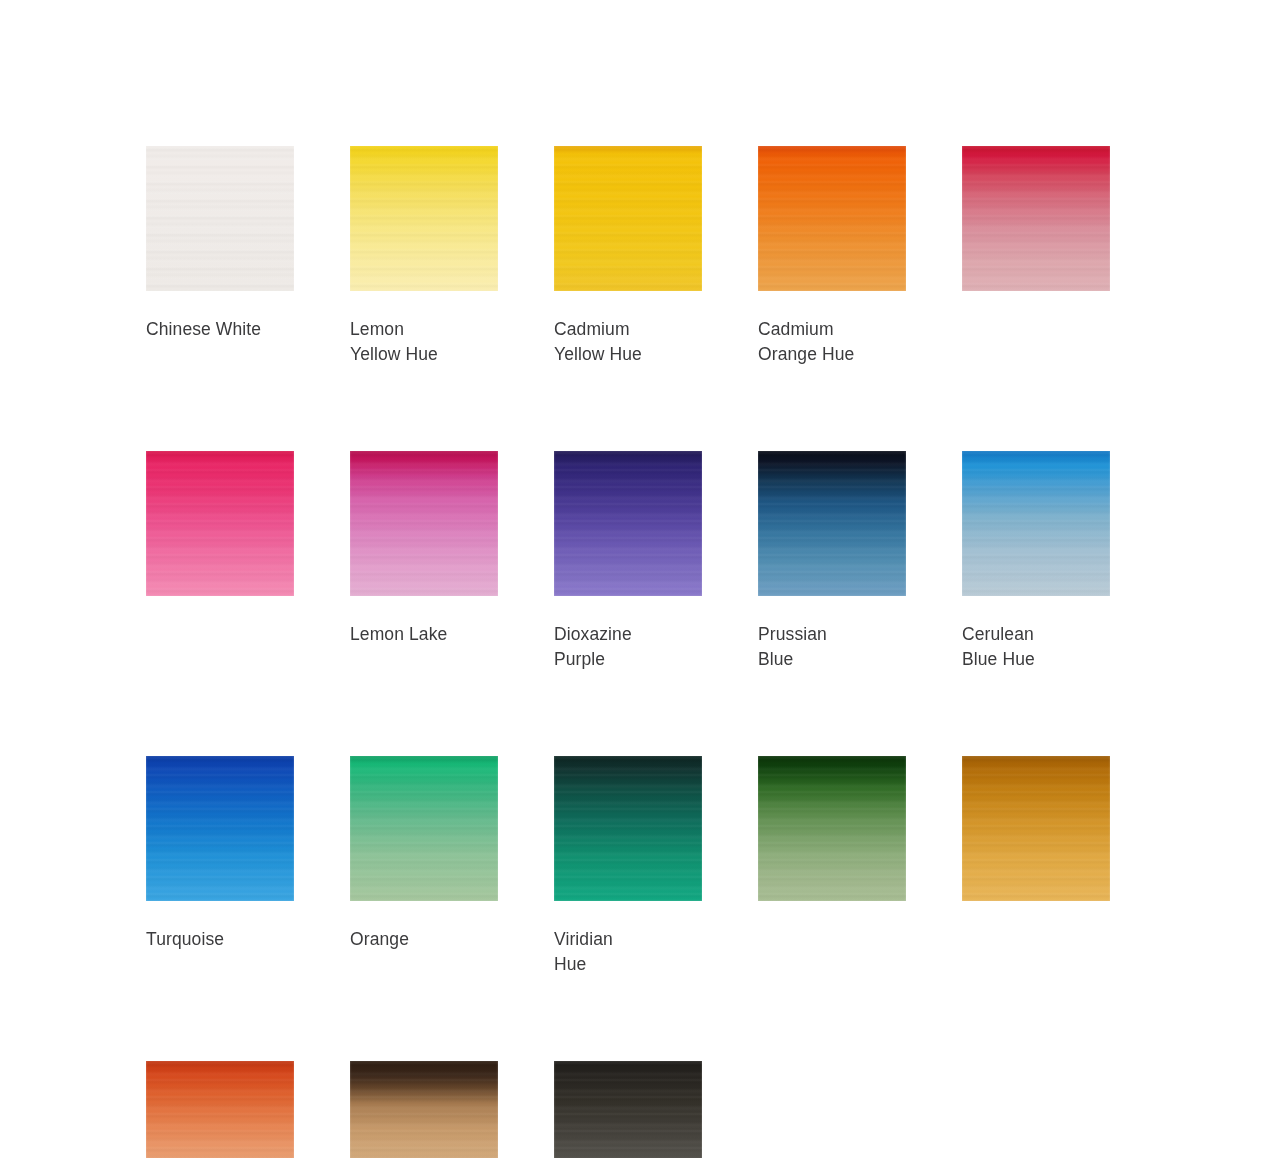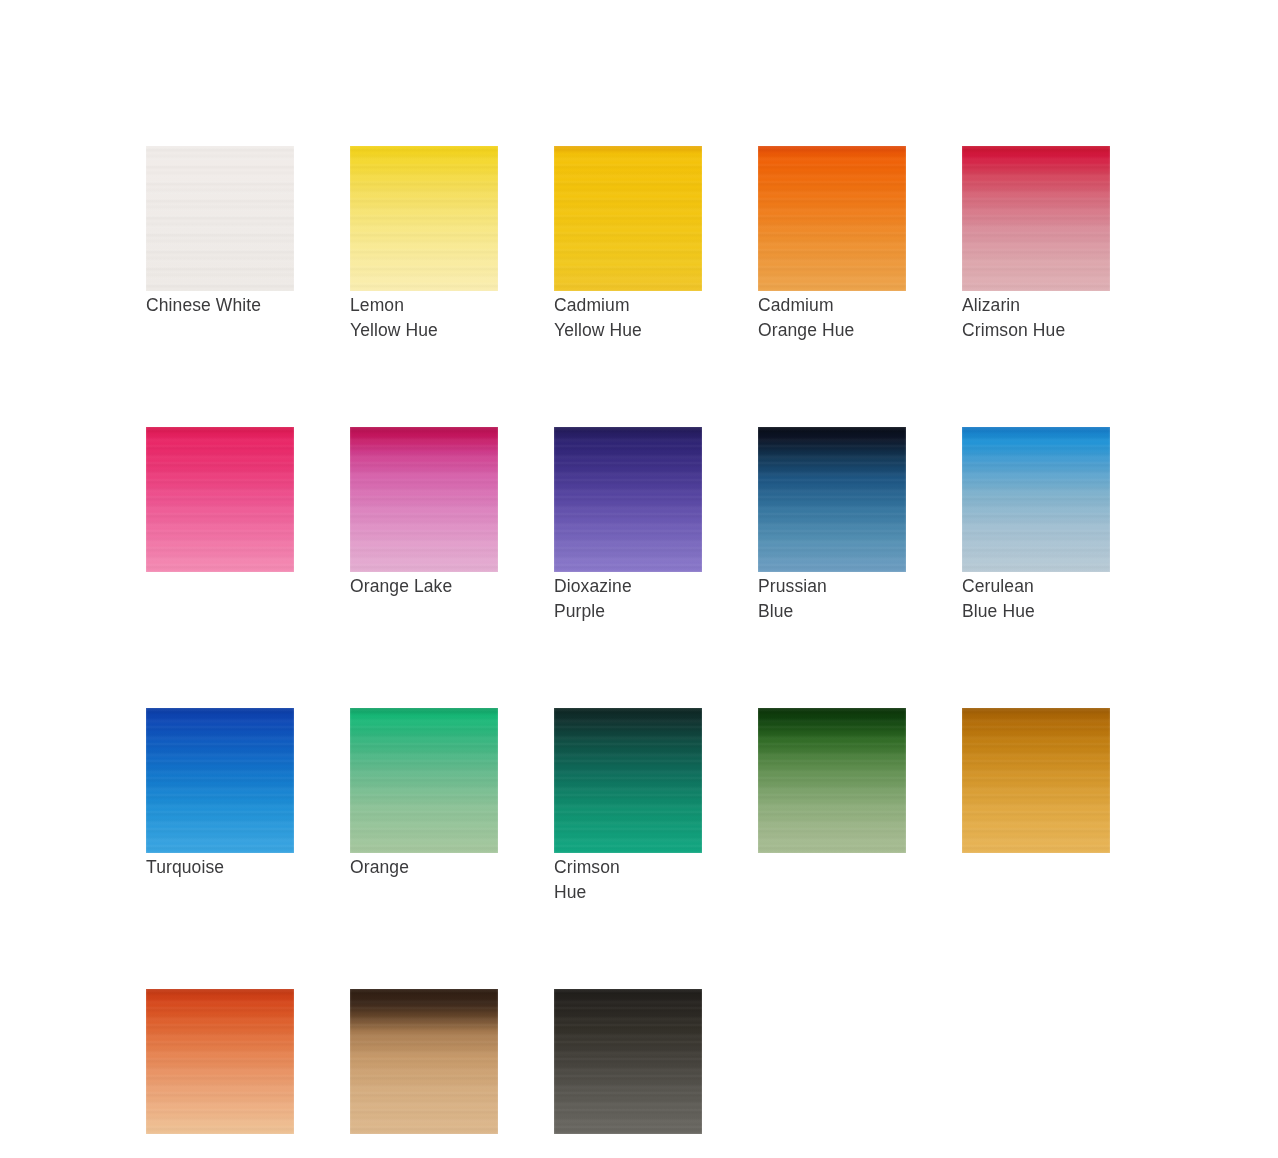--- a/index.html
+++ b/index.html
@@ -74,21 +74,21 @@
   }
 
   .swatch-edge {
     position: absolute;
     inset: 0;
     pointer-events: none;
     box-shadow: inset 0 0 2px rgba(255,255,255,0.35);
   }
 
   .swatch-label {
-    margin-top: 2px;
+    margin-top: 26px;
     color: #3b3b3d;
     font-size: 17.5px;
     line-height: 24.5px;
     letter-spacing: 0.1px;
     white-space: pre-line;
     font-weight: 400;
   }
 </style>
 </head>
 <body>
@@ -129,37 +129,35 @@
         </div>
         <div class="swatch-label">Cadmium
 Orange Hue</div>
       </div>
       <div class="swatch-cell">
         <div class="swatch-chip">
           <div class="swatch-paint" style="background: linear-gradient(rgb(200, 20, 47) 0%, rgb(212, 24, 63) 7%, rgb(212, 68, 91) 20%, rgb(214, 106, 124) 36%, rgb(217, 143, 156) 58%, rgb(221, 166, 172) 80%, rgb(223, 176, 181) 100%);"></div>
           <div class="swatch-grain"></div>
           <div class="swatch-edge"></div>
         </div>
-        <div class="swatch-label">Alizarin
-Crimson Hue</div>
       </div>
       <div class="swatch-cell">
         <div class="swatch-chip">
           <div class="swatch-paint" style="background: linear-gradient(rgb(217, 23, 79) 0%, rgb(232, 36, 100) 8%, rgb(234, 52, 115) 26%, rgb(237, 83, 144) 50%, rgb(240, 110, 162) 72%, rgb(244, 140, 180) 100%);"></div>
           <div class="swatch-grain"></div>
           <div class="swatch-edge"></div>
         </div>
       </div>
       <div class="swatch-cell">
         <div class="swatch-chip">
           <div class="swatch-paint" style="background: linear-gradient(rgb(181, 15, 79) 0%, rgb(196, 22, 94) 6%, rgb(207, 63, 142) 18%, rgb(214, 98, 171) 34%, rgb(220, 132, 191) 58%, rgb(226, 158, 203) 80%, rgb(228, 174, 210) 100%);"></div>
           <div class="swatch-grain"></div>
           <div class="swatch-edge"></div>
         </div>
-        <div class="swatch-label">Orange Lake</div>
+        <div class="swatch-label">Lemon Lake</div>
       </div>
       <div class="swatch-cell">
         <div class="swatch-chip">
           <div class="swatch-paint" style="background: linear-gradient(rgb(34, 26, 86) 0%, rgb(45, 34, 114) 10%, rgb(61, 47, 134) 26%, rgb(84, 67, 159) 46%, rgb(108, 90, 180) 66%, rgb(125, 108, 192) 84%, rgb(139, 121, 203) 100%);"></div>
           <div class="swatch-grain"></div>
           <div class="swatch-edge"></div>
         </div>
         <div class="swatch-label">Dioxazine
 Purple</div>
       </div>
@@ -196,21 +194,21 @@
           <div class="swatch-edge"></div>
         </div>
         <div class="swatch-label">Orange</div>
       </div>
       <div class="swatch-cell">
         <div class="swatch-chip">
           <div class="swatch-paint" style="background: linear-gradient(rgb(13, 37, 34) 0%, rgb(16, 50, 47) 9%, rgb(15, 79, 68) 24%, rgb(14, 107, 90) 44%, rgb(16, 144, 111) 70%, rgb(18, 168, 130) 100%);"></div>
           <div class="swatch-grain"></div>
           <div class="swatch-edge"></div>
         </div>
-        <div class="swatch-label">Crimson
+        <div class="swatch-label">Viridian
 Hue</div>
       </div>
       <div class="swatch-cell">
         <div class="swatch-chip">
           <div class="swatch-paint" style="background: linear-gradient(rgb(12, 51, 9) 0%, rgb(16, 66, 14) 8%, rgb(47, 106, 36) 22%, rgb(92, 140, 76) 40%, rgb(138, 171, 120) 66%, rgb(160, 183, 140) 86%, rgb(167, 189, 147) 100%);"></div>
           <div class="swatch-grain"></div>
           <div class="swatch-edge"></div>
         </div>
       </div>
       <div class="swatch-cell">

